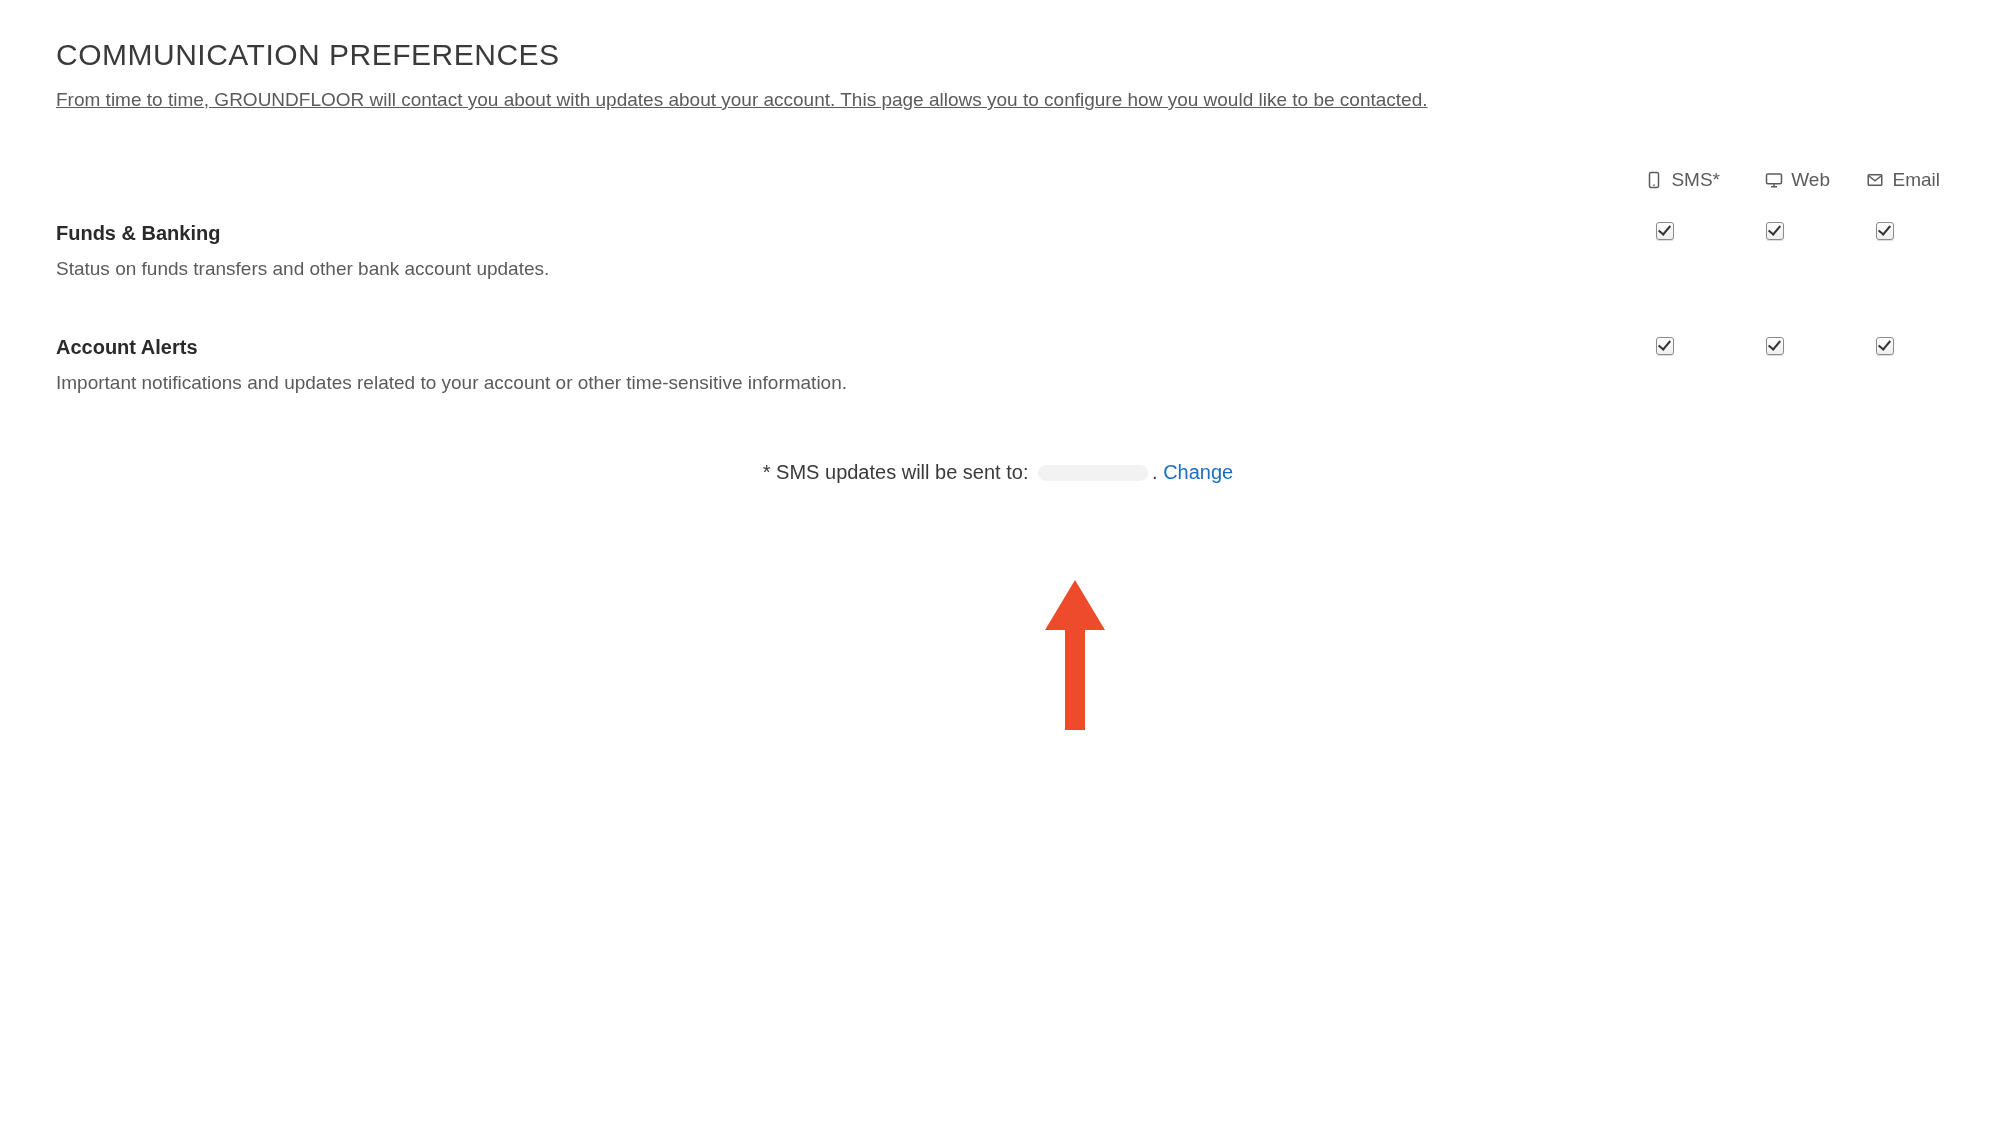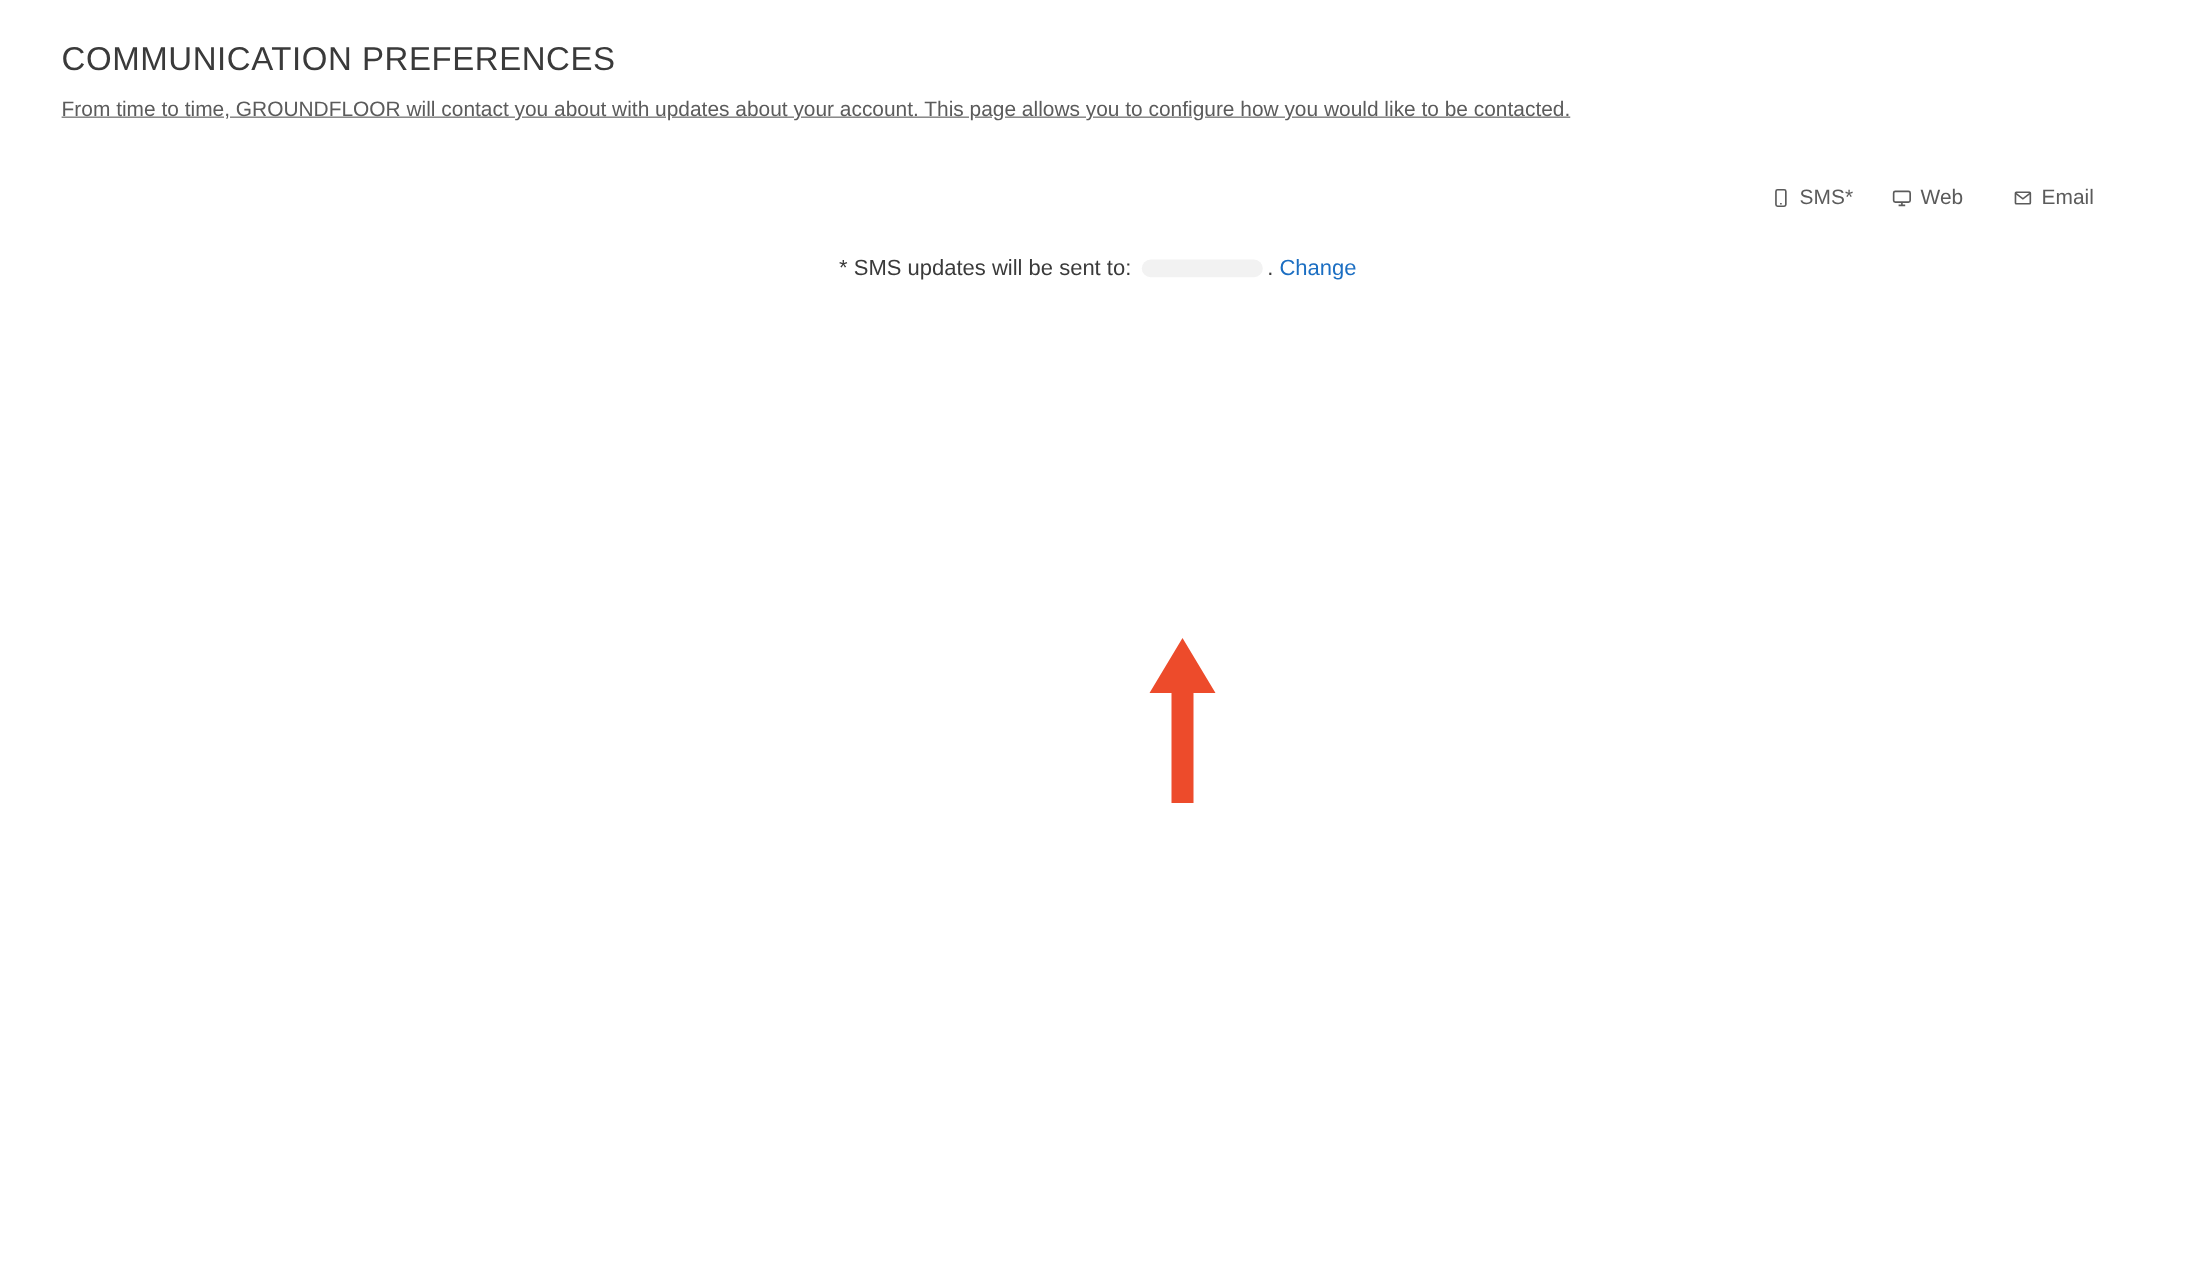--- a/index.html
+++ b/index.html
@@ -23,21 +23,21 @@
       color: #5b5b5b;
       margin-bottom: 44px;
       line-height: 1.5;
       text-decoration: underline;
     }
     .prefs-table {
       width: 100%;
       border-collapse: collapse;
     }
     .prefs-table th {
-      text-align: left;
+      text-align: right;
       font-weight: 400;
       color: #5b5b5b;
       font-size: 19px;
       padding: 10px 0 28px 0;
       vertical-align: middle;
     }
     .prefs-table th.col-channel {
       width: 110px;
       white-space: nowrap;
     }
@@ -168,20 +168,38 @@
           <svg viewBox="0 0 24 24">
               <rect x="3" y="5" width="18" height="14" rx="1"></rect>
               <polyline points="3,6 12,13 21,6"></polyline>
             </svg>
           <span>Email</span>
         </span>
       </th>
     </tr>
   </thead>
   <tbody id="prefs-body">
+      <tr>
+        <td class="desc-cell">
+          <div class="row-title">Funds &amp; Banking</div>
+          <div class="row-desc">Status on funds transfers and other bank account updates.</div>
+        </td>
+        <td class="check-cell"><input type="checkbox" class="checkbox" checked="" style=""></td>
+        <td class="check-cell"><input type="checkbox" class="checkbox" checked="" style=""></td>
+        <td class="check-cell"><input type="checkbox" class="checkbox" checked="" style=""></td>
+      </tr>
+      <tr>
+        <td class="desc-cell">
+          <div class="row-title">Account Alerts</div>
+          <div class="row-desc">Important notifications and updates related to your account or other time-sensitive information.</div>
+        </td>
+        <td class="check-cell"><input type="checkbox" class="checkbox" checked="" style=""></td>
+        <td class="check-cell"><input type="checkbox" class="checkbox" checked="" style=""></td>
+        <td class="check-cell"><input type="checkbox" class="checkbox" checked="" style=""></td>
+      </tr>
     </tbody>
 </table>
 
 <p class="sms-note">
   <span>* SMS updates will be sent to:</span>
   <span class="redacted"></span><span>. </span><a href="#">Change</a>
 </p>
 
 <div class="arrow-annotation">
   <svg width="70" height="150" viewBox="0 0 70 150">

